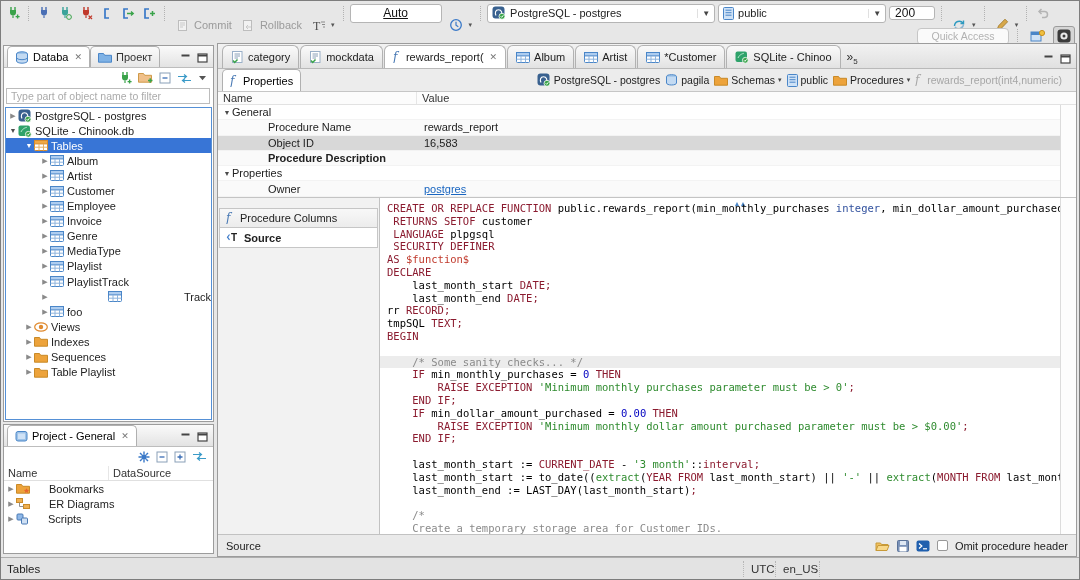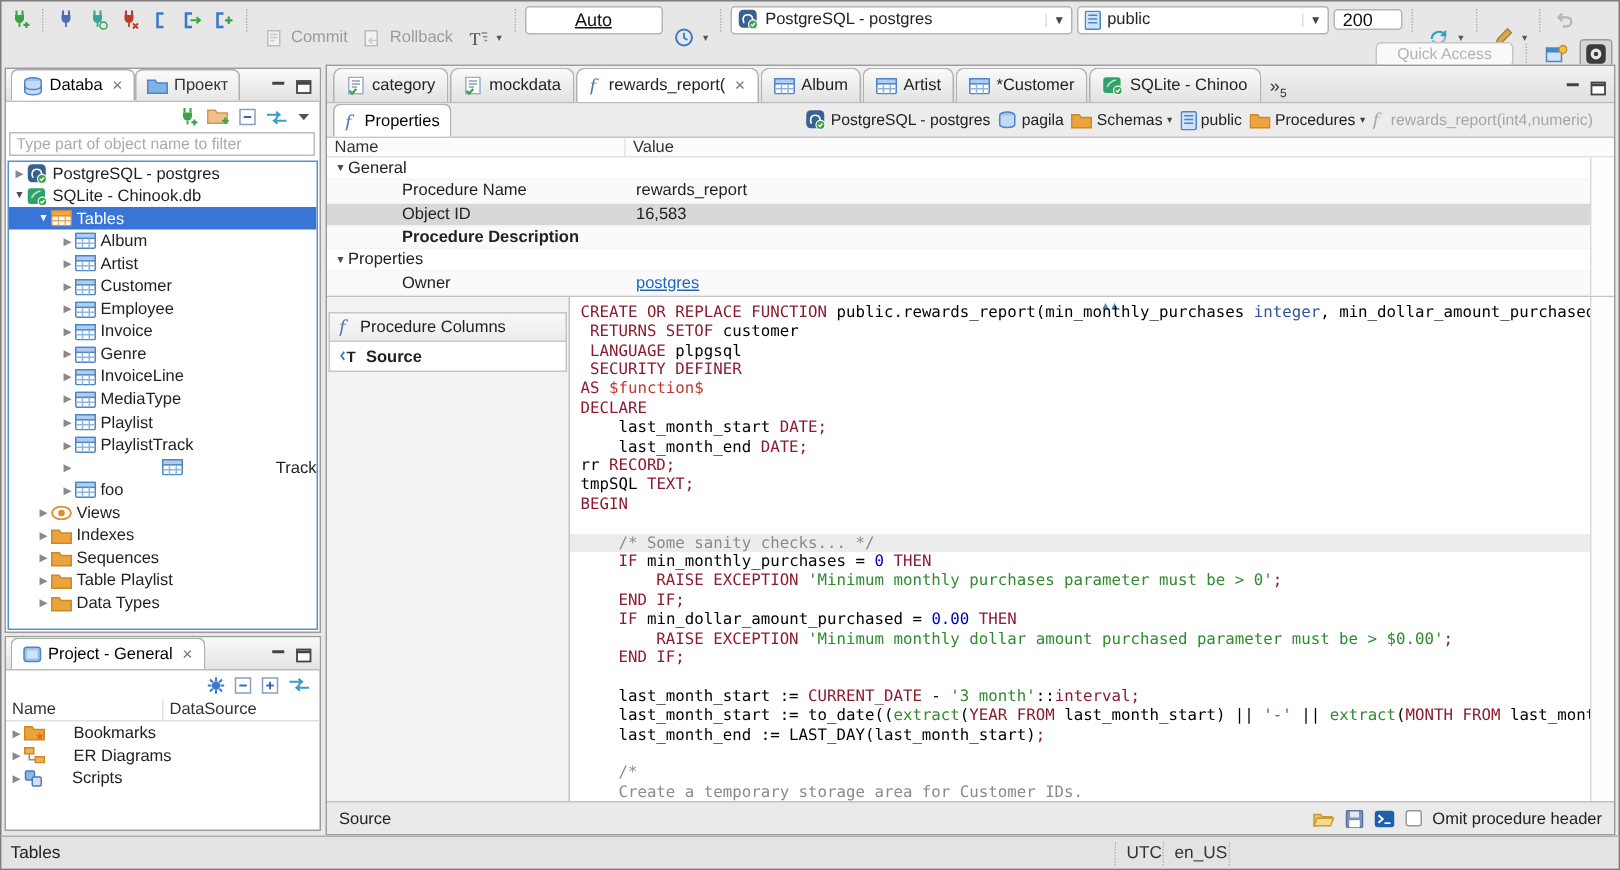--- a/index.html
+++ b/index.html
@@ -454,31 +454,20 @@
         </div>
         <div class="trow" style="padding-left: 34px;">
           <span class="arrow">▶</span>
           <span class="ic">
             <svg width="14" height="11">
               <rect x="0.5" y="0.5" width="13" height="10" rx="1" fill="#fff" stroke="#4a86c8"></rect>
               <rect x="0.5" y="0.5" width="13" height="3.4" fill="#aecdf0" stroke="#4a86c8"></rect>
               <path d="M5 4v6.5M9.5 4v6.5M0.5 7.2h13" stroke="#8fb4dd"></path>
             </svg>
           </span>
-          <span class="lbl">InvoiceLine</span>
-        </div>
-        <div class="trow" style="padding-left: 34px;">
-          <span class="arrow">▶</span>
-          <span class="ic">
-            <svg width="14" height="11">
-              <rect x="0.5" y="0.5" width="13" height="10" rx="1" fill="#fff" stroke="#4a86c8"></rect>
-              <rect x="0.5" y="0.5" width="13" height="3.4" fill="#aecdf0" stroke="#4a86c8"></rect>
-              <path d="M5 4v6.5M9.5 4v6.5M0.5 7.2h13" stroke="#8fb4dd"></path>
-            </svg>
-          </span>
           <span class="lbl">MediaType</span>
         </div>
         <div class="trow" style="padding-left: 34px;">
           <span class="arrow">▶</span>
           <span class="ic">
             <svg width="14" height="11">
               <rect x="0.5" y="0.5" width="13" height="10" rx="1" fill="#fff" stroke="#4a86c8"></rect>
               <rect x="0.5" y="0.5" width="13" height="3.4" fill="#aecdf0" stroke="#4a86c8"></rect>
               <path d="M5 4v6.5M9.5 4v6.5M0.5 7.2h13" stroke="#8fb4dd"></path>
             </svg>
@@ -547,29 +536,20 @@
           <span class="lbl">Sequences</span>
         </div>
         <div class="trow" style="padding-left: 18px;">
           <span class="arrow">▶</span>
           <span class="ic">
             <svg width="14" height="11">
               <path d="M0.5 1.5h5l1.2 1.8h6.8v6.9H0.5z" fill="#eda33b" stroke="#c98a28"></path>
             </svg>
           </span>
           <span class="lbl">Table Playlist</span>
-        </div>
-        <div class="trow" style="padding-left: 18px;">
-          <span class="arrow">▶</span>
-          <span class="ic">
-            <svg width="14" height="11">
-              <path d="M0.5 1.5h5l1.2 1.8h6.8v6.9H0.5z" fill="#eda33b" stroke="#c98a28"></path>
-            </svg>
-          </span>
-          <span class="lbl">Data Types</span>
         </div>
       </div>
   </div>
 
   <div class="panel" style="left:2px; top:423px; width:211px; height:130px;">
     <div class="ptab-row">
       <span class="ptab active">
         <span class="ic">
             <svg width="13" height="12">
               <rect x="1" y="1.5" width="11" height="9.5" rx="2" fill="#9ec3e8" stroke="#4a86c8"></rect>

